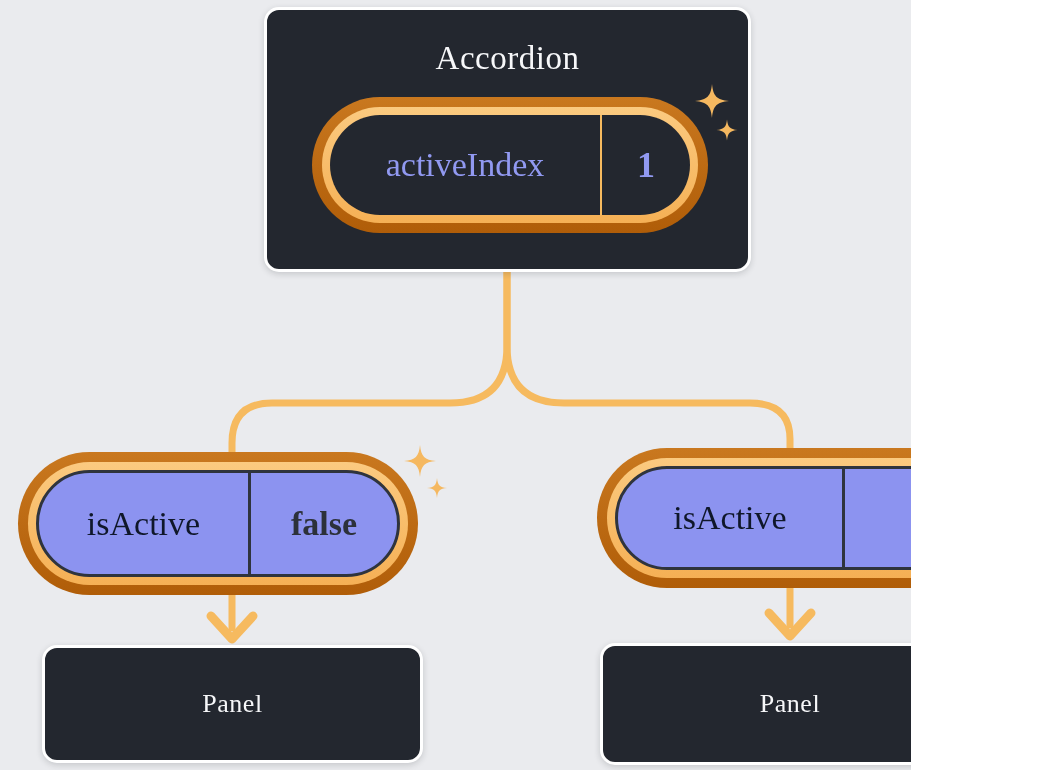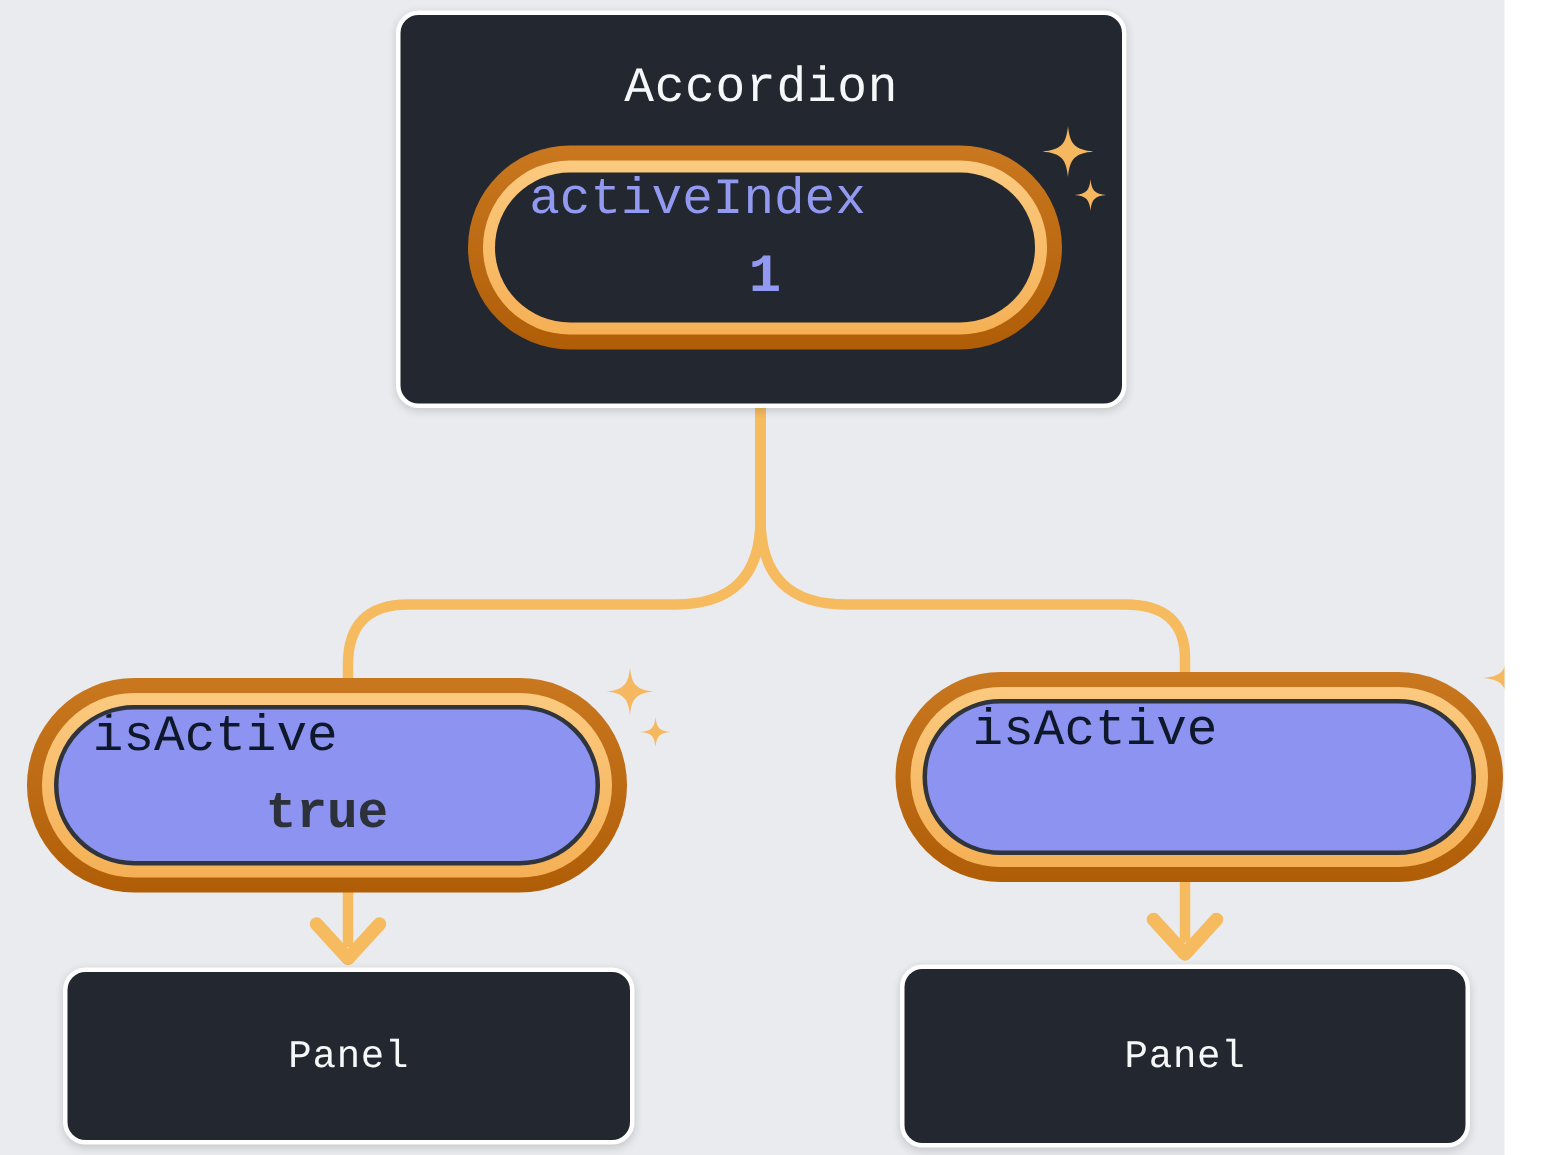--- a/index.html
+++ b/index.html
@@ -1,20 +1,20 @@
 <!DOCTYPE html>
 <html><head>
 <meta charset="utf-8">
 <style>
   html,body{margin:0;padding:0;}
   .canvas{
     position:relative;
-    width:1003px;height:770px;
+    width:911px;height:770px;
     background:#eaebee;
-    font-family:Liberation Mono, monospace;
+    font-family:Liberation Serif, serif;
     overflow:hidden;
   }
   .layer{position:absolute;inset:0;width:1042px;height:770px;pointer-events:none;}
 
   
   .node-box{
     position:absolute;
     background:#23272f;
     border:3px solid #ffffff;
     border-radius:15px;
@@ -49,21 +49,20 @@
     width:100%;height:100%;
     box-sizing:border-box;
   }
   .pill-body{
     border-radius:999px;
     width:100%;height:100%;
     box-sizing:border-box;
     display:flex;
     align-items:stretch;
     overflow:hidden;
-    flex-direction:column;
   }
   .pill-dark{background:#23272f;}
   .pill-purple{background:#8c93f0;border:3px solid #2f343d;}
 
   .pill-cell{display:flex;align-items:center;justify-content:center;}
   .pill-divider{width:2px;}
   .divider-orange{background:#f6ba5f;}
   .divider-dark{background:#2f343d;width:3px;}
 
   .state-pill{left:312px;top:97px;width:396px;height:136px;}
@@ -105,21 +104,21 @@
         <div class="pill-cell value-cell">1</div>
       </div>
     </div>
   </div>
 
   <div class="ring-outer prop-pill-left">
     <div class="ring-inner">
       <div class="pill-body pill-purple">
         <div class="pill-cell prop-label">isActive</div>
         <div class="pill-divider divider-dark"></div>
-        <div class="pill-cell prop-value">true</div>
+        <div class="pill-cell prop-value">false</div>
       </div>
     </div>
   </div>
 
   <div class="ring-outer prop-pill-right">
     <div class="ring-inner">
       <div class="pill-body pill-purple">
         <div class="pill-cell prop-label">isActive</div>
         <div class="pill-divider divider-dark"></div>
       </div>

